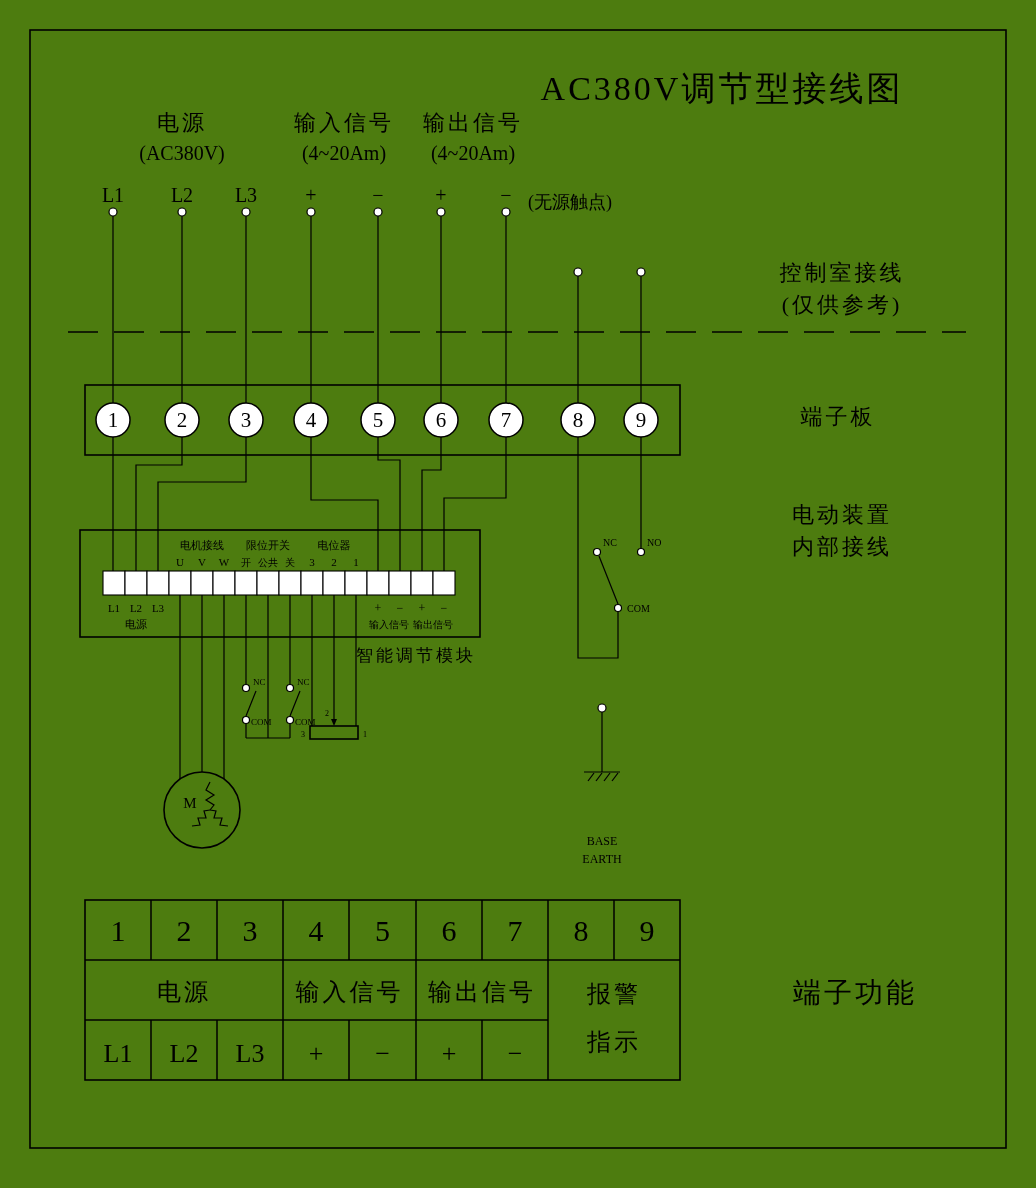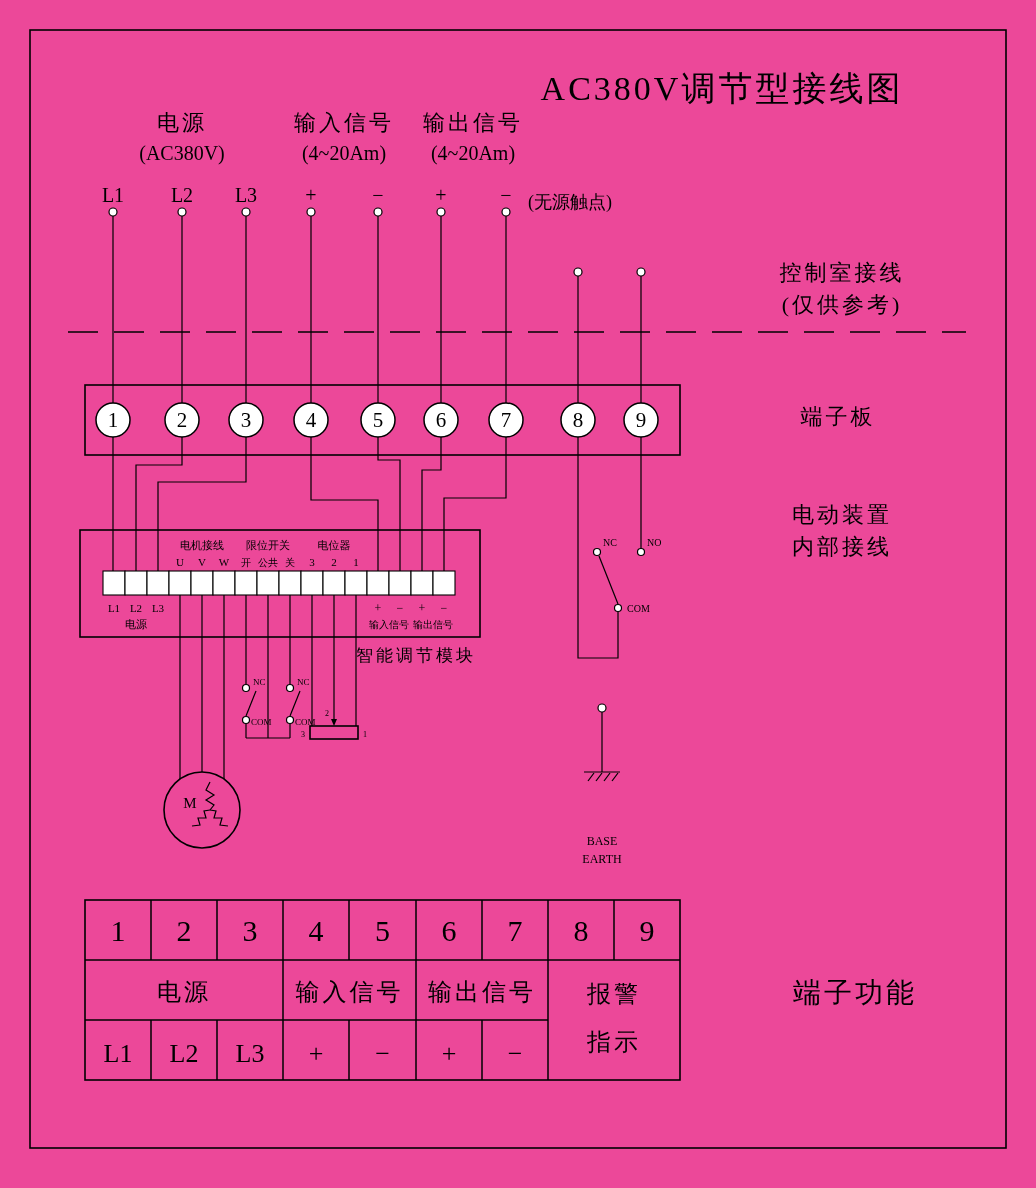--- a/index.html
+++ b/index.html
@@ -1,16 +1,16 @@
 <!DOCTYPE html>
 <html><head>
 <meta charset="utf-8">
 <style>
   html,body { margin:0; padding:0; background:#ffffff; }
-  .page { width:1036px; height:1188px; position:relative; background:#ec4899;text-align:right; }
+  .page { width:1036px; height:1188px; position:relative; background:#4d7c0f;text-align:right; }
   svg text { font-family:"Liberation Serif","DejaVu Serif",serif; fill:#000; }
   .w   { stroke:#000; stroke-width:1.2; fill:none; }
   .bx  { stroke:#000; stroke-width:1.6; fill:none; }
   .sq  { stroke:#000; stroke-width:1.1; fill:#fff; }
   .tc  { stroke:#000; stroke-width:1.5; fill:#fff; }
   .pin { stroke:#000; stroke-width:1.2; fill:#fff; }
   .dash{ stroke:#000; stroke-width:1.5; stroke-dasharray:30 16; fill:none; }
   .tl  { stroke:#000; stroke-width:1.5; }
   .cn  { letter-spacing:3px; }
 </style>

